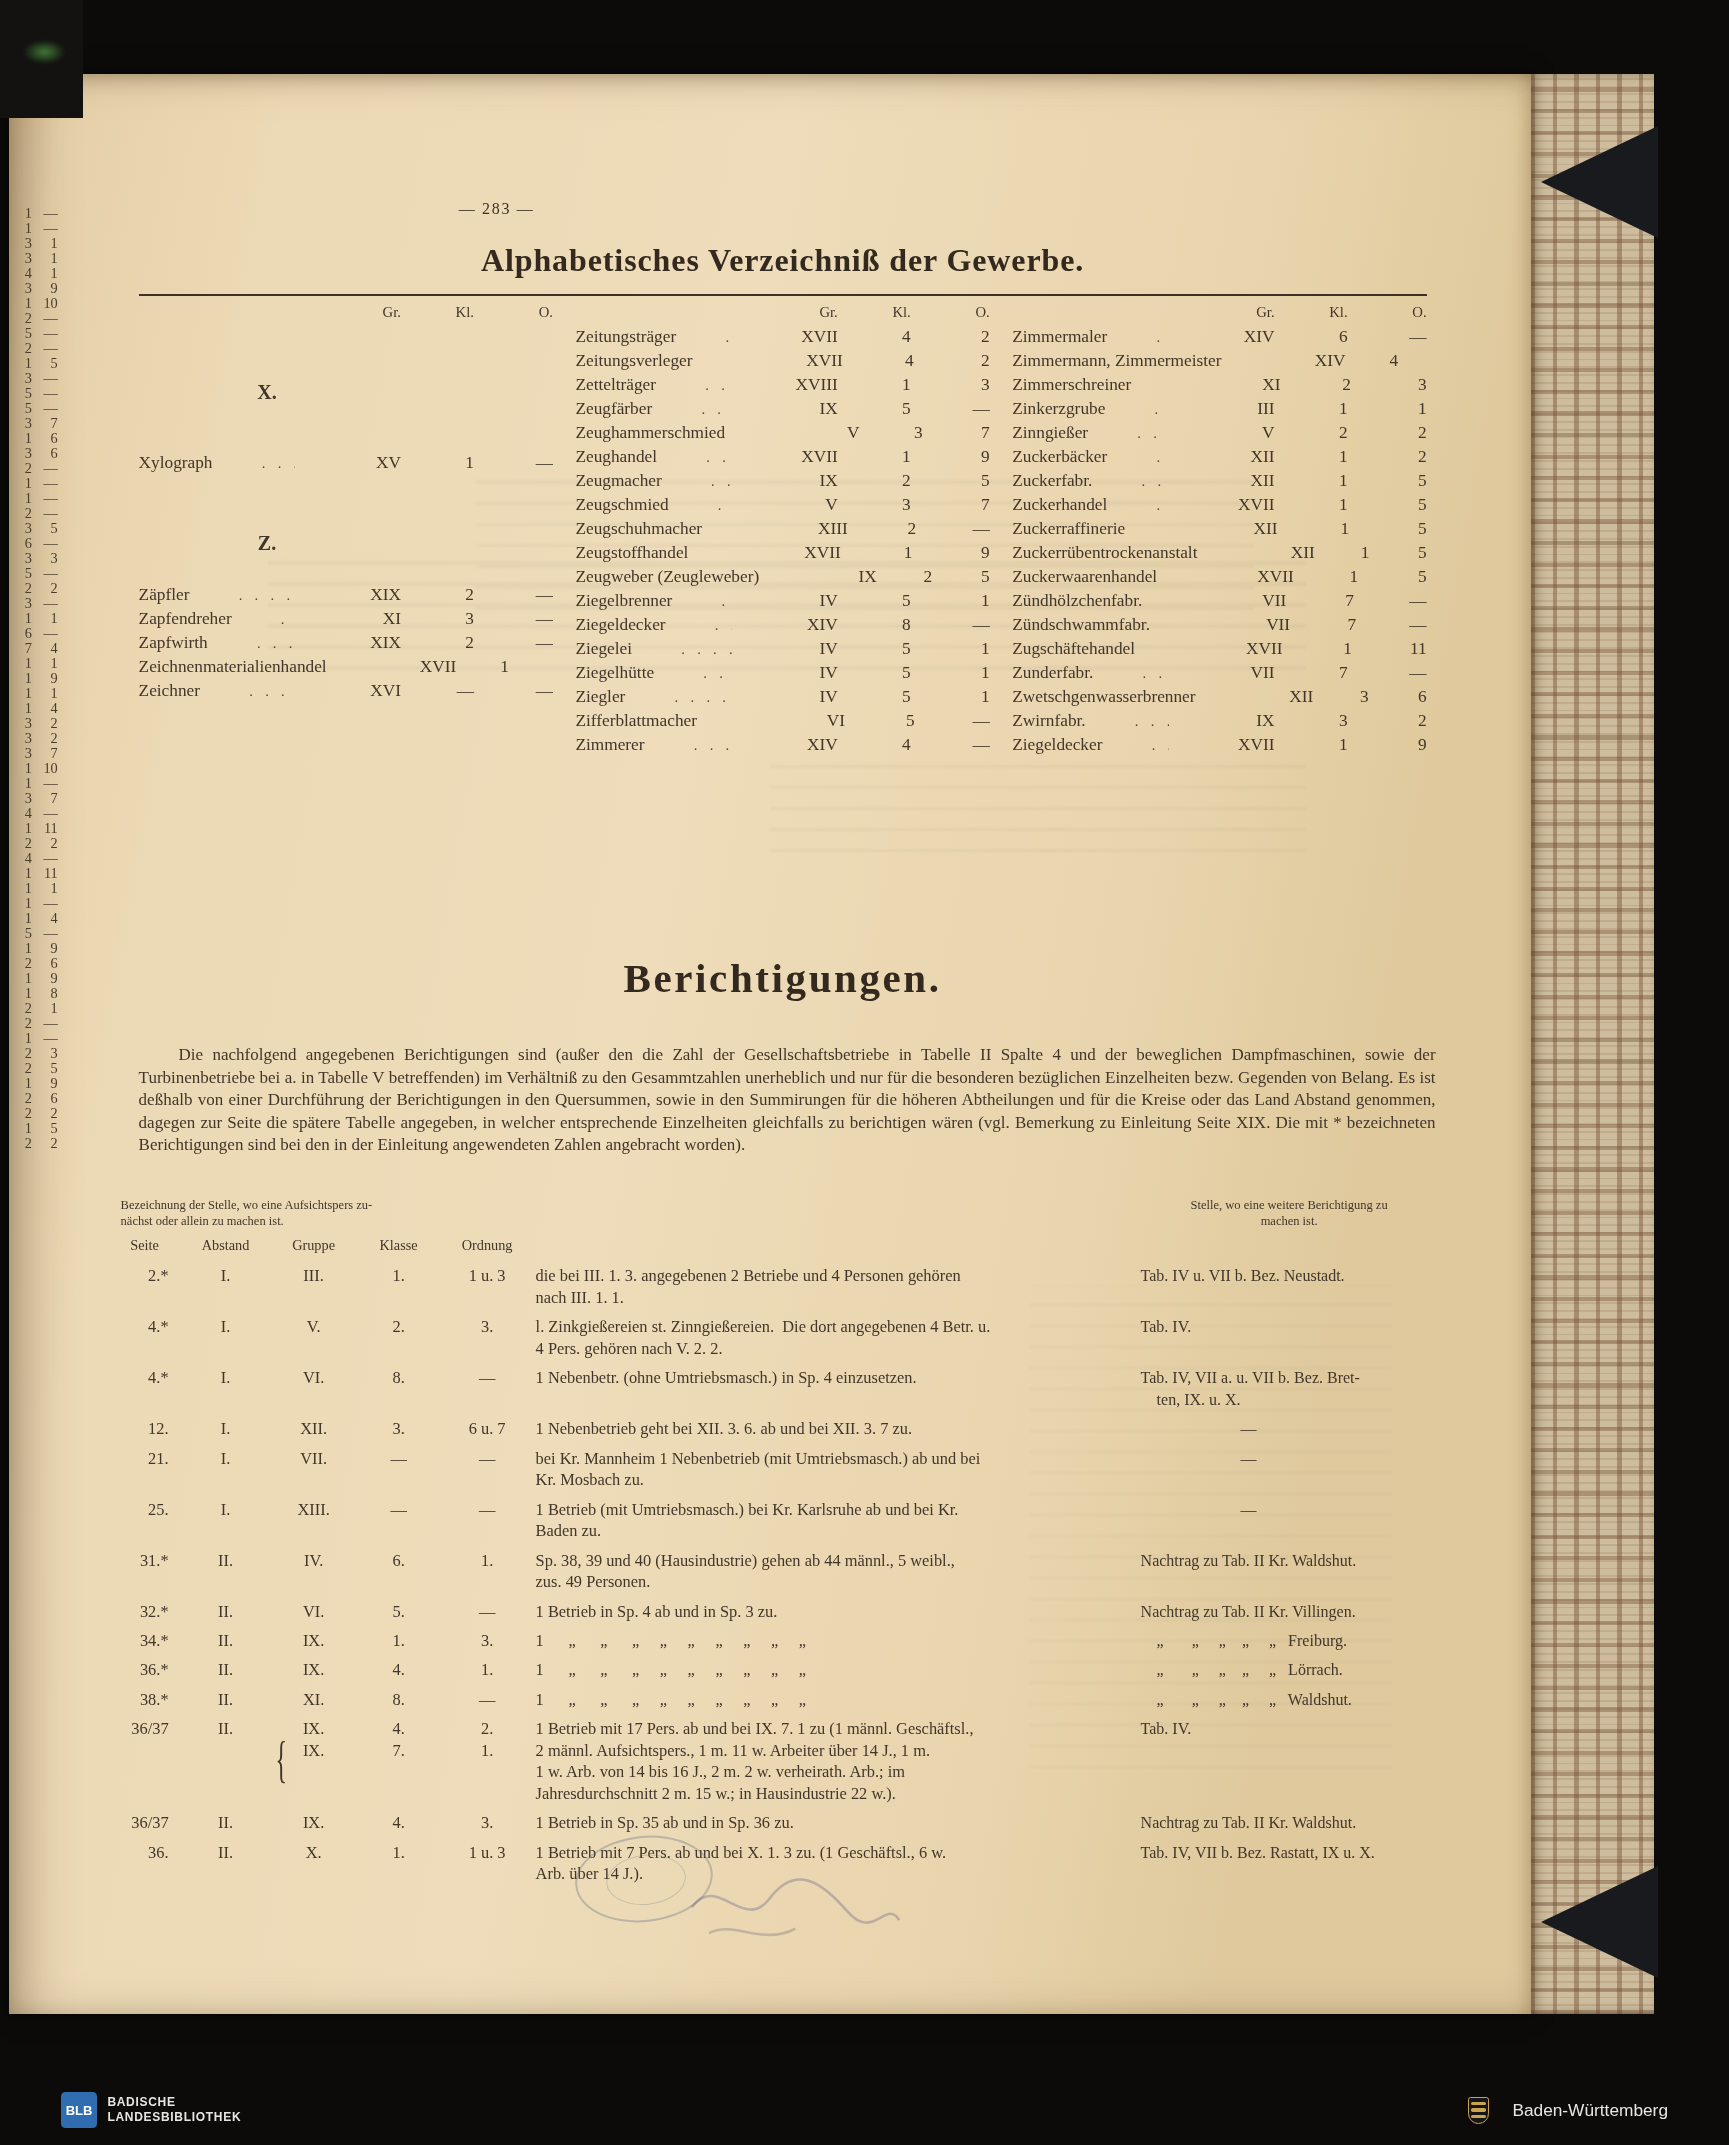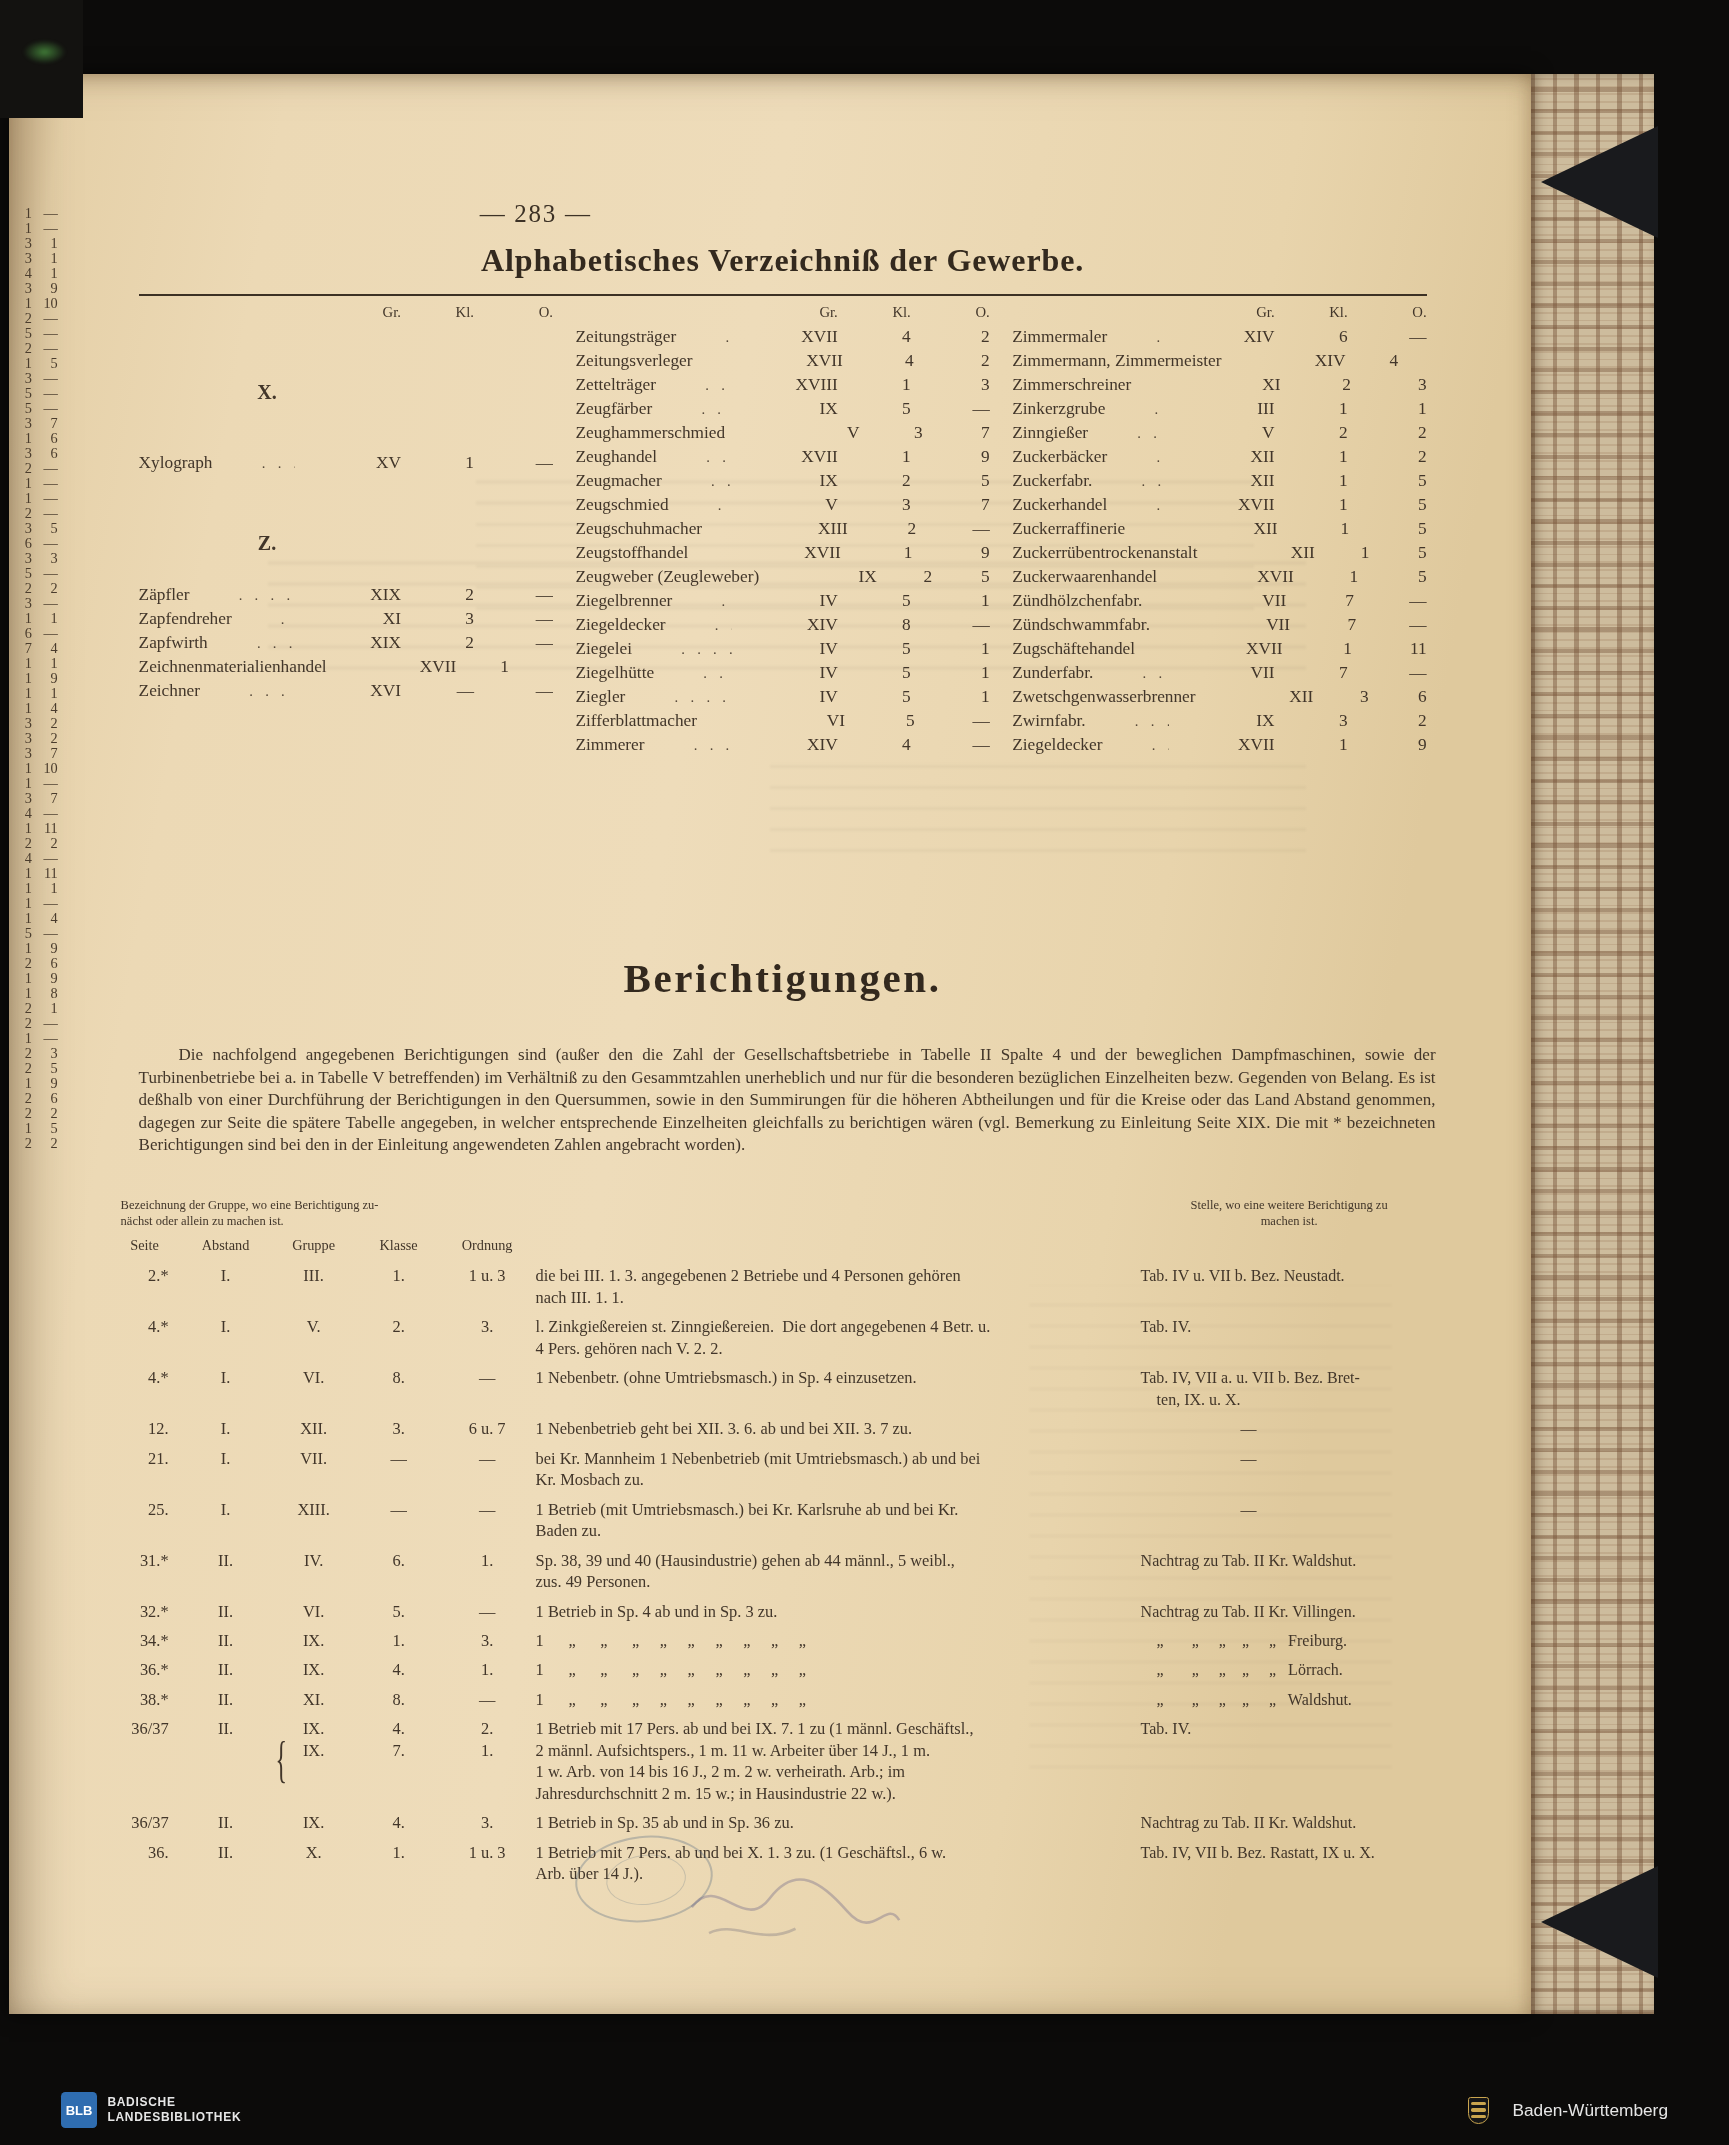--- a/index.html
+++ b/index.html
@@ -21,22 +21,22 @@
   
   .bleed { position:absolute; opacity:.5;
     background:repeating-linear-gradient(0deg, rgba(95,82,66,.10) 0 3.5px, transparent 3.5px 21px);
     filter:blur(0.9px); }
 
   
   .margin-col { position:absolute; left:1.7px; top:131px; }
   .mrow { display:flex; height:15px; font-size:14.3px; color:#4a3c2d; }
   .mrow span { width:21.6px; text-align:right; margin-right:4.3px; }
 
-  .pagenum { position:absolute; left:393px; top:126px; width:190px; text-align:right;
-    font-size:25px; letter-spacing:1.7px; color:#3d3226; }
+  .pagenum { position:absolute; left:393px; top:126px; width:190px; text-align:center;
+    font-size:16px; letter-spacing:1.7px; color:#3d3226; }
 
   .gtitle { position:absolute; left:130px; top:168px; width:1288px; text-align:center;
     font-size:32px; font-weight:bold; letter-spacing:0.9px; color:#33291e; }
 
   .rule { position:absolute; left:130px; top:220px; width:1288px; height:0;
     border-top:2.2px solid #3c3124; }
 
   
   .gewerbe { position:absolute; left:130px; top:230px; width:1288px; display:flex; gap:22.5px; }
   .gcol { flex:1; min-width:0; }
@@ -706,21 +706,21 @@
             <span class="go">9</span>
           </div>
         </div>
       </div>
 
     <div class="bheading">Berichtigungen.</div>
     <p class="intro">Die nachfolgend angegebenen Berichtigungen sind (außer den die Zahl der Gesellschaftsbetriebe in Tabelle II Spalte 4 und der beweglichen Dampfmaschinen, sowie der Turbinenbetriebe bei a. in Tabelle V betreffenden) im Verhältniß zu den Gesammtzahlen unerheblich und nur für die besonderen bezüglichen Einzelheiten bezw. Gegenden von Belang.  Es ist deßhalb von einer Durchführung der Berichtigungen in den Quersummen, sowie in den Summirungen für die höheren Abtheilungen und für die Kreise oder das Land Abstand genommen, dagegen zur Seite die spätere Tabelle angegeben, in welcher entsprechende Einzelheiten gleichfalls zu berichtigen wären (vgl. Bemerkung zu Einleitung Seite XIX.  Die mit * bezeichneten Berichtigungen sind bei den in der Einleitung angewendeten Zahlen angebracht worden).</p>
 
     <div class="ctable" id="ctable">
         <div class="thead-left">
-          <div>Bezeichnung der Gruppe, wo eine Berichtigung zu-</div>
+          <div>Bezeichnung der Stelle, wo eine Aufsichtspers zu-</div>
           <div>nächst oder allein zu machen ist.</div>
         </div>
         <div></div>
         <div class="thead-right">
           <div>Stelle, wo eine weitere Berichtigung zu</div>
           <div>machen ist.</div>
         </div>
         <div class="tsub">Seite</div>
         <div class="tsub">Abstand</div>
         <div class="tsub">Gruppe</div>

